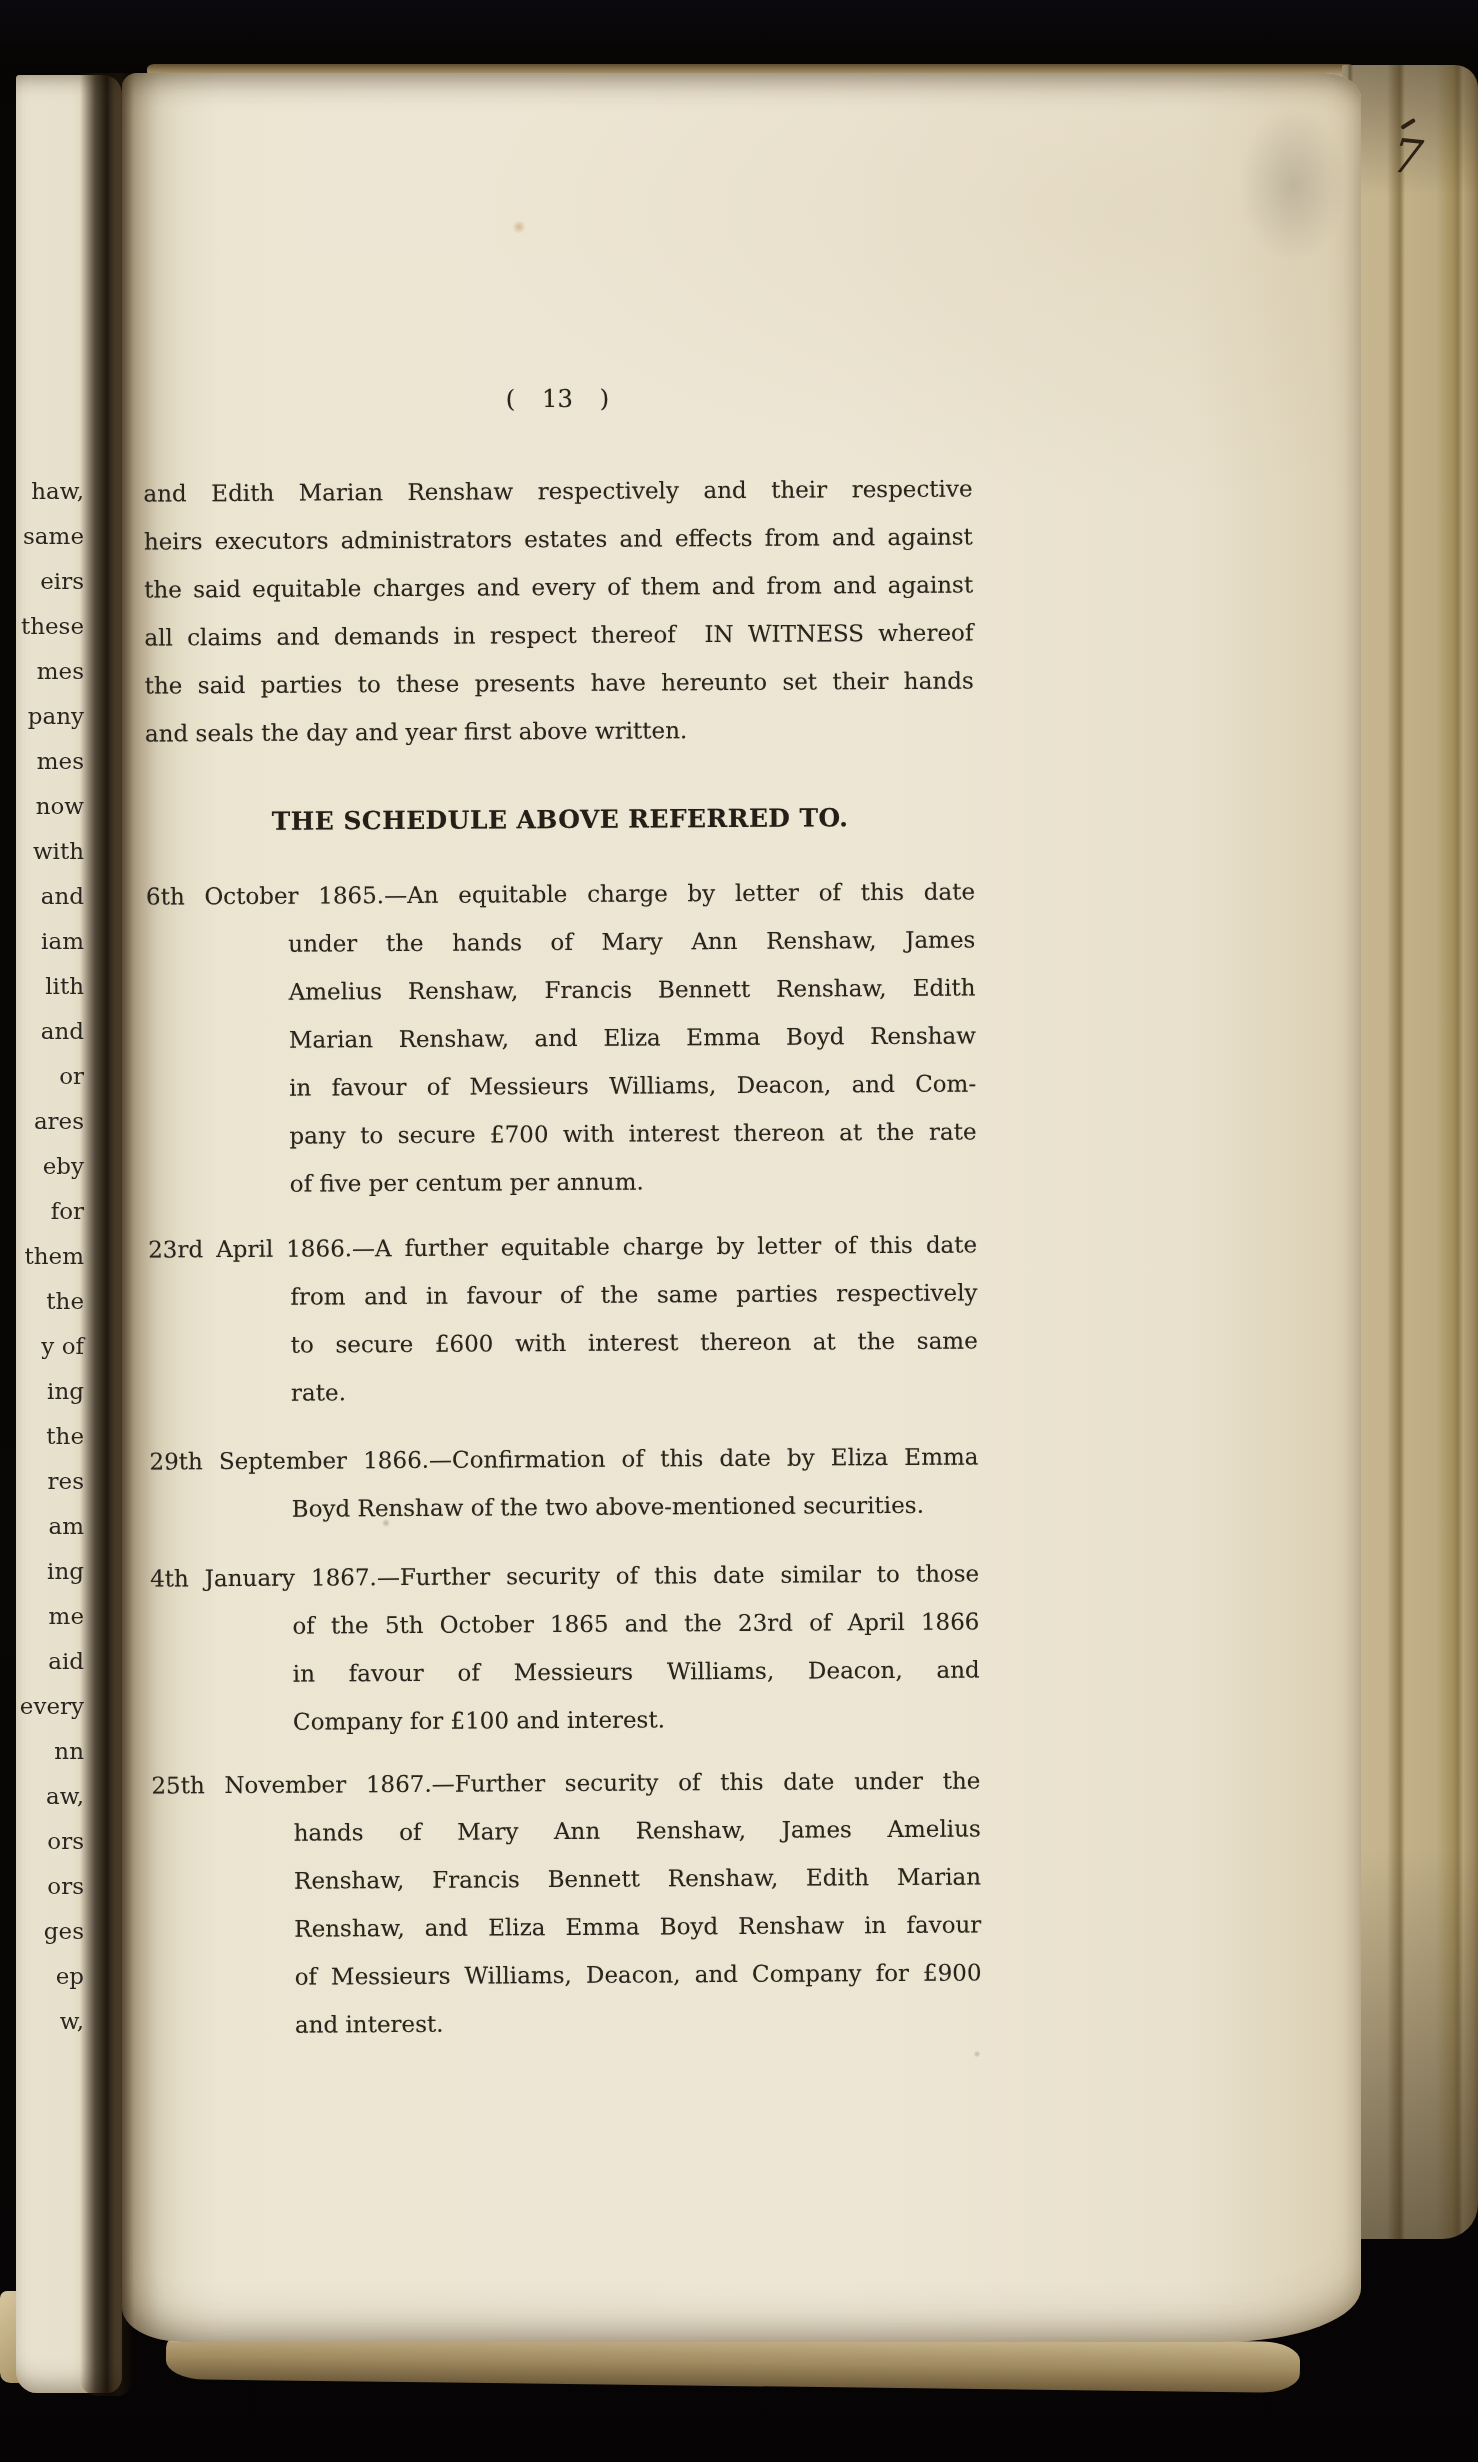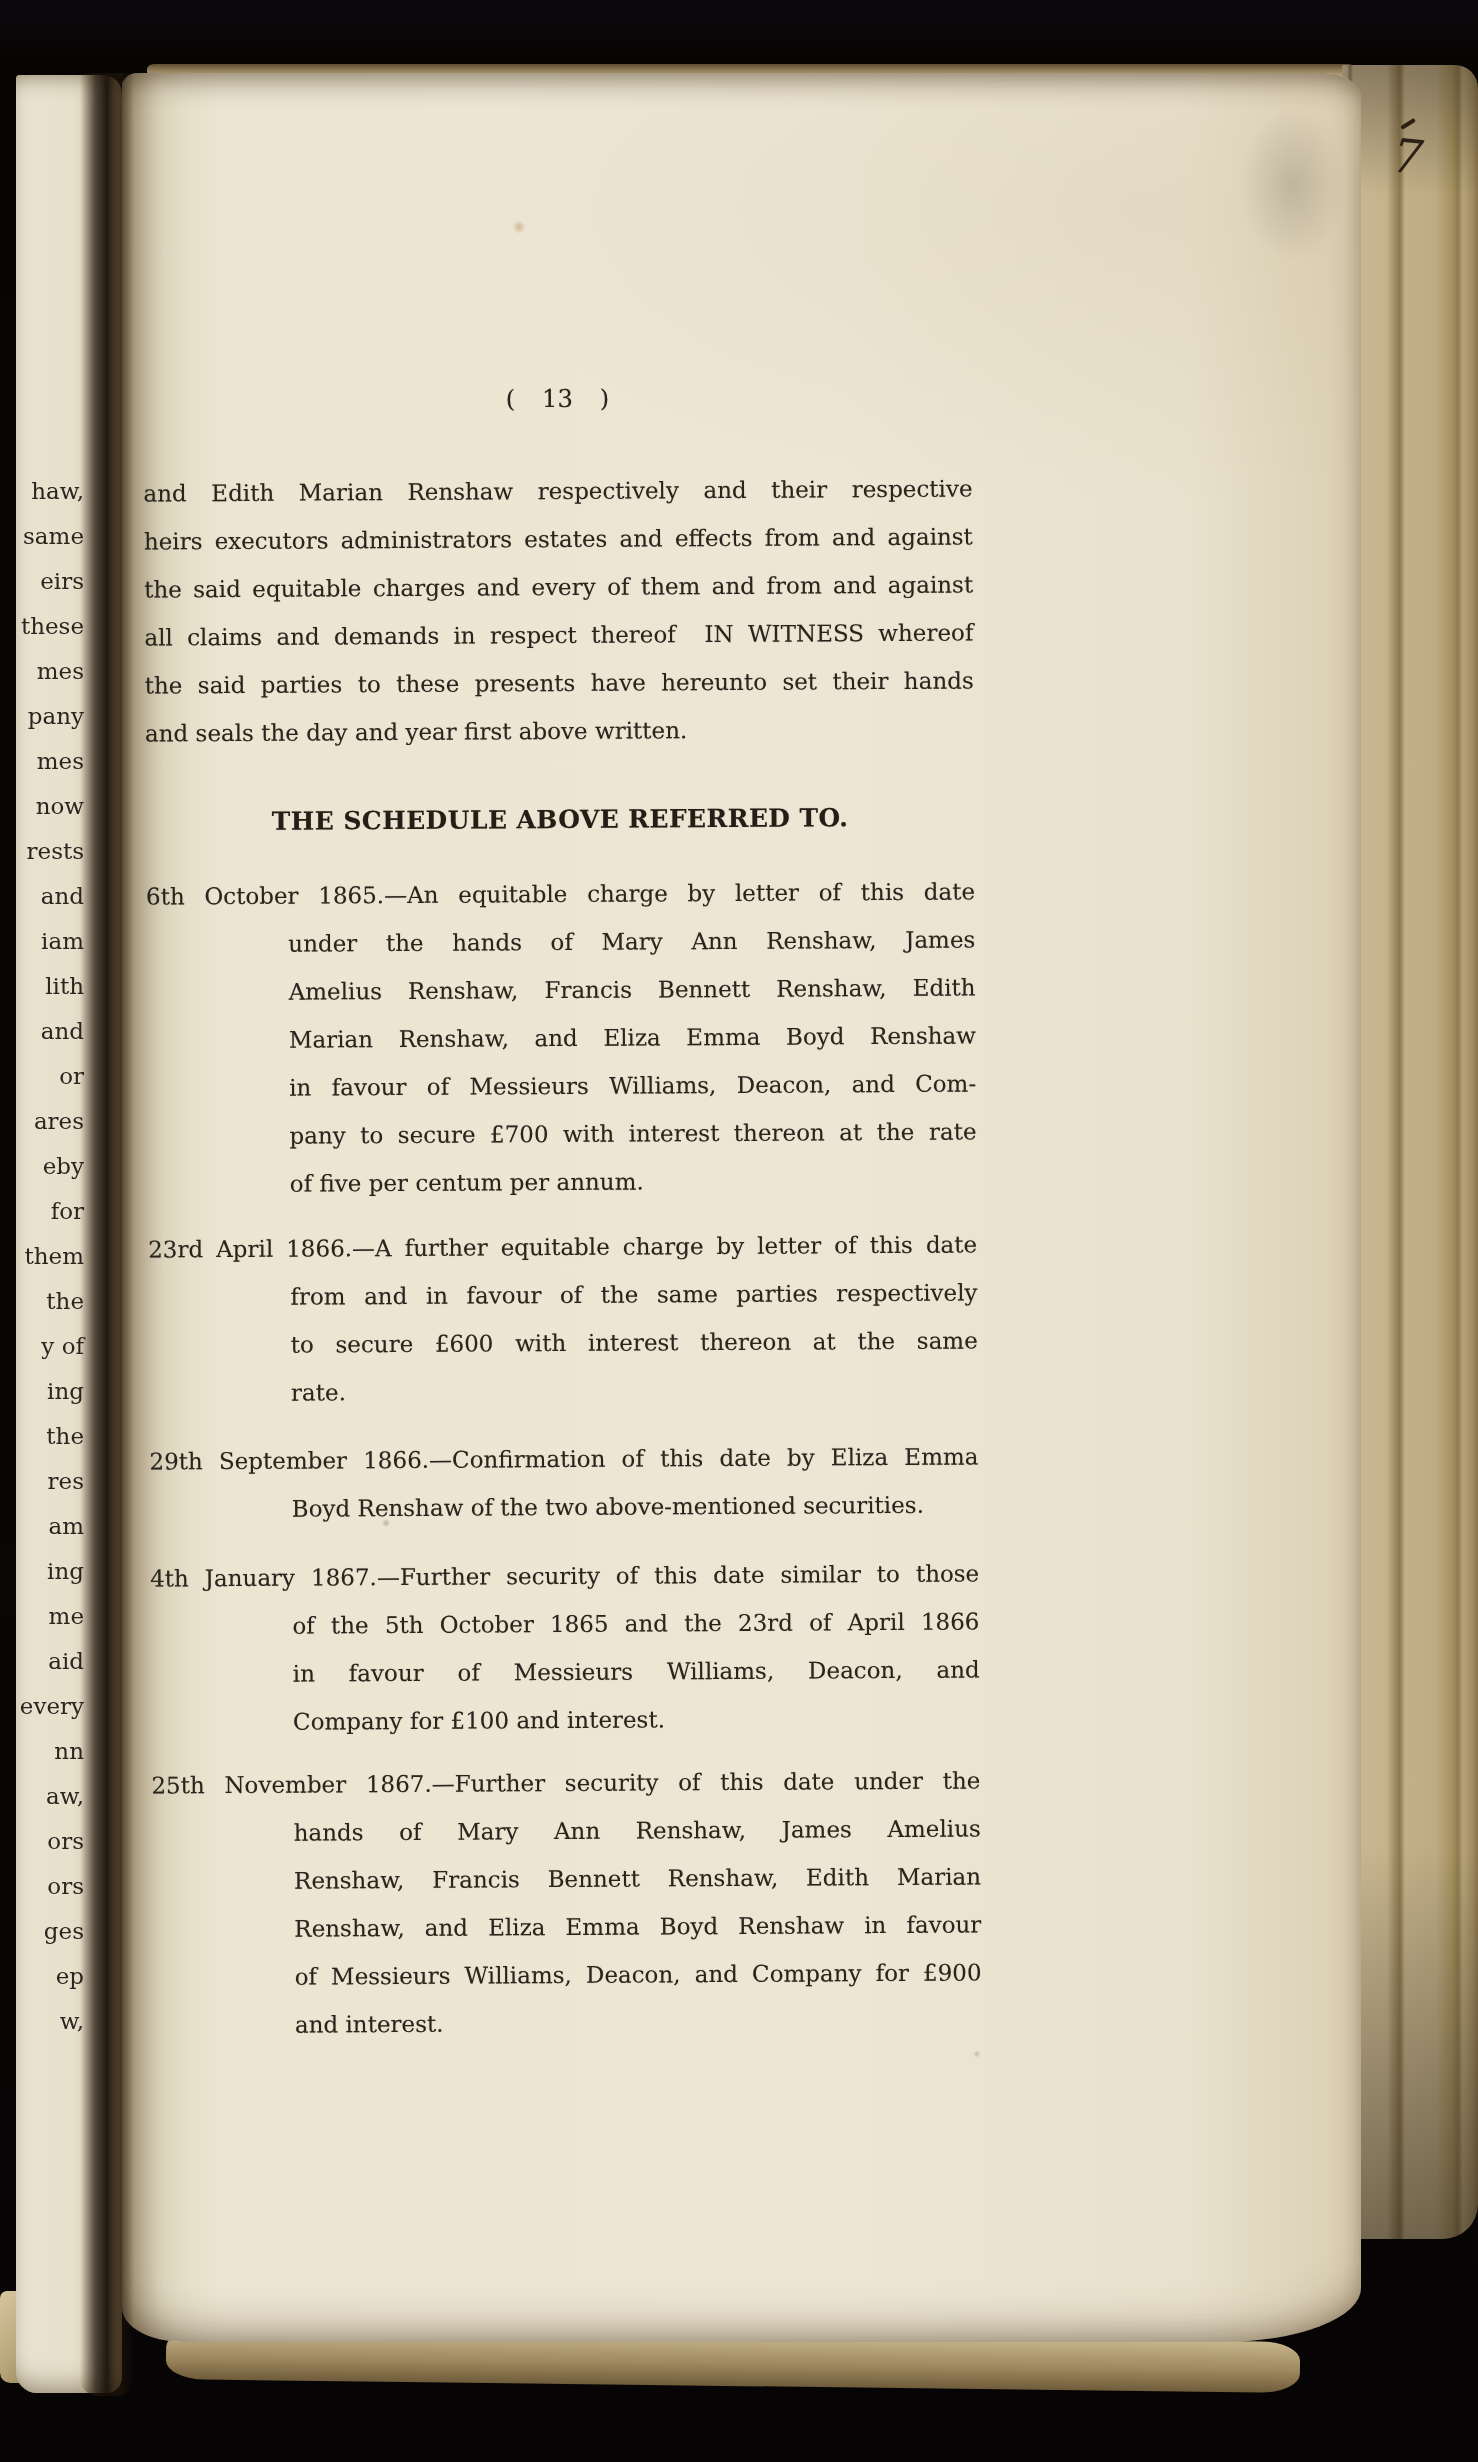--- a/index.html
+++ b/index.html
@@ -117,21 +117,21 @@
   <div class="facing-page">
     <div class="frag-list">
         <div>haw,</div>
         <div>same</div>
         <div>eirs</div>
         <div>these</div>
         <div>mes</div>
         <div>pany</div>
         <div>mes</div>
         <div>now</div>
-        <div>rests</div>
+        <div>with</div>
         <div>and</div>
         <div>iam</div>
         <div>lith</div>
         <div>and</div>
         <div>or</div>
         <div>ares</div>
         <div>eby</div>
         <div>for</div>
         <div>them</div>
         <div>the</div>

